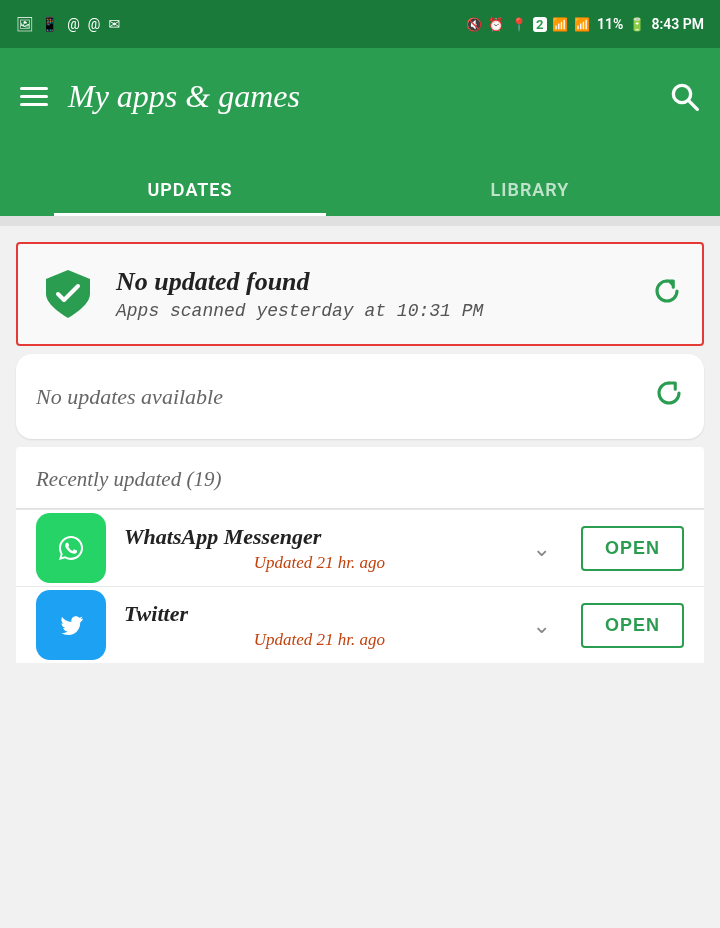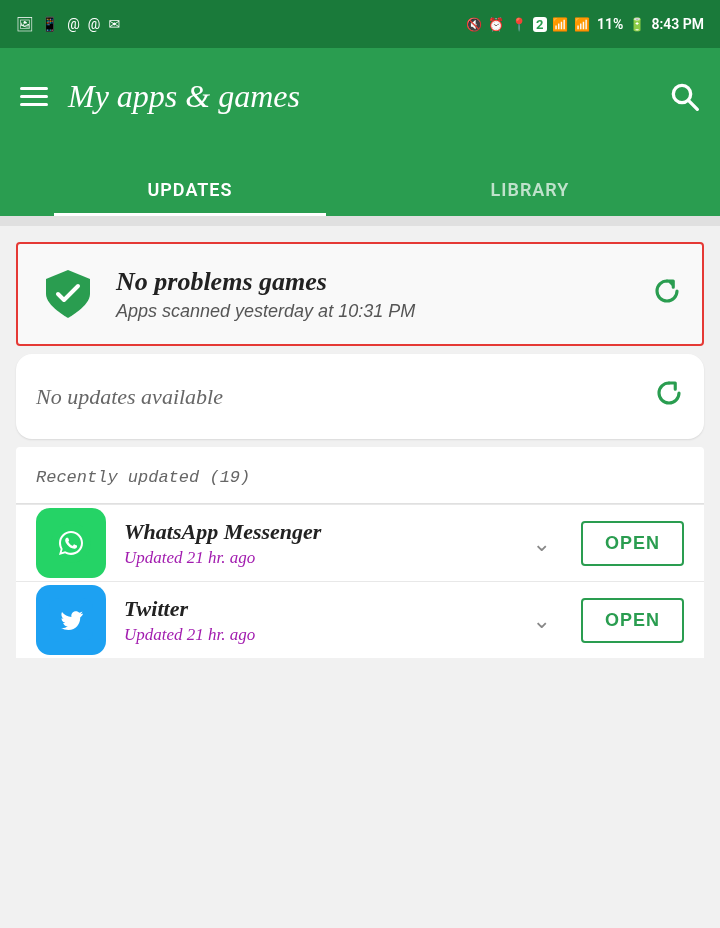--- a/index.html
+++ b/index.html
@@ -157,21 +157,21 @@
       font-weight: 700;
       color: #222;
       font-family: Georgia, serif;
       font-style: italic;
     }
     .security-sub {
       font-size: 18px;
       color: #555;
       margin-top: 4px;
       font-style: italic;
-      font-family: Liberation Sans, sans-serif;
+      font-family: Liberation Mono, monospace;
     }
     .refresh-icon {
       color: #2a9d50;
       font-size: 30px;
       cursor: pointer;
       flex-shrink: 0;
     }
 
     
     .updates-card {
@@ -195,24 +195,24 @@
     
     .recently-section {
       width: 688px;
       margin: 8px auto 0;
       background: white;
       border-radius: 4px 4px 0 0;
       padding: 20px 20px 16px;
       border-bottom: 1px solid #e0e0e0;
     }
     .recently-title {
-      font-size: 17px;
+      font-size: 21px;
       color: #666;
       font-style: italic;
-      font-family: Liberation Mono, monospace;
+      font-family: Liberation Serif, serif;
     }
 
     
     .app-item {
       width: 688px;
       margin: 0 auto;
       background: white;
       display: flex;
       align-items: center;
       padding: 3px 20px;
@@ -242,24 +242,25 @@
     }
     .app-name {
       font-size: 22px;
       font-weight: 700;
       color: #222;
       font-style: italic;
       font-family: Georgia, serif;
     }
     .app-updated {
       font-size: 17px;
-      color: #a21caf;
+      color: #c2410c;
       font-style: italic;
       font-family: Georgia, serif;
       margin-top: 3px;
+      text-align: center;
     }
     .chevron-down {
       color: #888;
       font-size: 22px;
       cursor: pointer;
       margin-right: 12px;
     }
     .open-btn {
       border: 2px solid #2a9d50;
       background: white;
@@ -328,21 +329,21 @@
 <div class="divider-bar"></div>
 
 <div class="security-card">
   <div class="shield-icon-wrap">
     <svg class="shield-svg" viewBox="0 0 56 56" fill="none" xmlns="http://www.w3.org/2000/svg">
       <path d="M28 4 L50 13 L50 28 C50 40 28 52 28 52 C28 52 6 40 6 28 L6 13 Z" fill="#2a9d50"></path>
       <path d="M18 28 L24 34 L38 20" stroke="white" stroke-width="4" stroke-linecap="round" stroke-linejoin="round" fill="none"></path>
     </svg>
   </div>
   <div class="security-text">
-    <div class="security-title">No problems games</div>
+    <div class="security-title">No updated found</div>
     <div class="security-sub">Apps scanned yesterday at 10:31 PM</div>
   </div>
   <div class="refresh-icon">
     <svg width="30" height="30" viewBox="0 0 24 24" fill="none">
       <path d="M20 12A8 8 0 1 1 12 4" stroke="#2a9d50" stroke-width="2.5" stroke-linecap="round"></path>
       <polyline points="12,4 16,4 16,8" fill="#2a9d50" stroke="#2a9d50" stroke-width="0"></polyline>
       <path d="M12 4 L17 4 L17 9" stroke="#2a9d50" stroke-width="2.5" stroke-linecap="round" stroke-linejoin="round" fill="none"></path>
     </svg>
   </div>
 </div>

